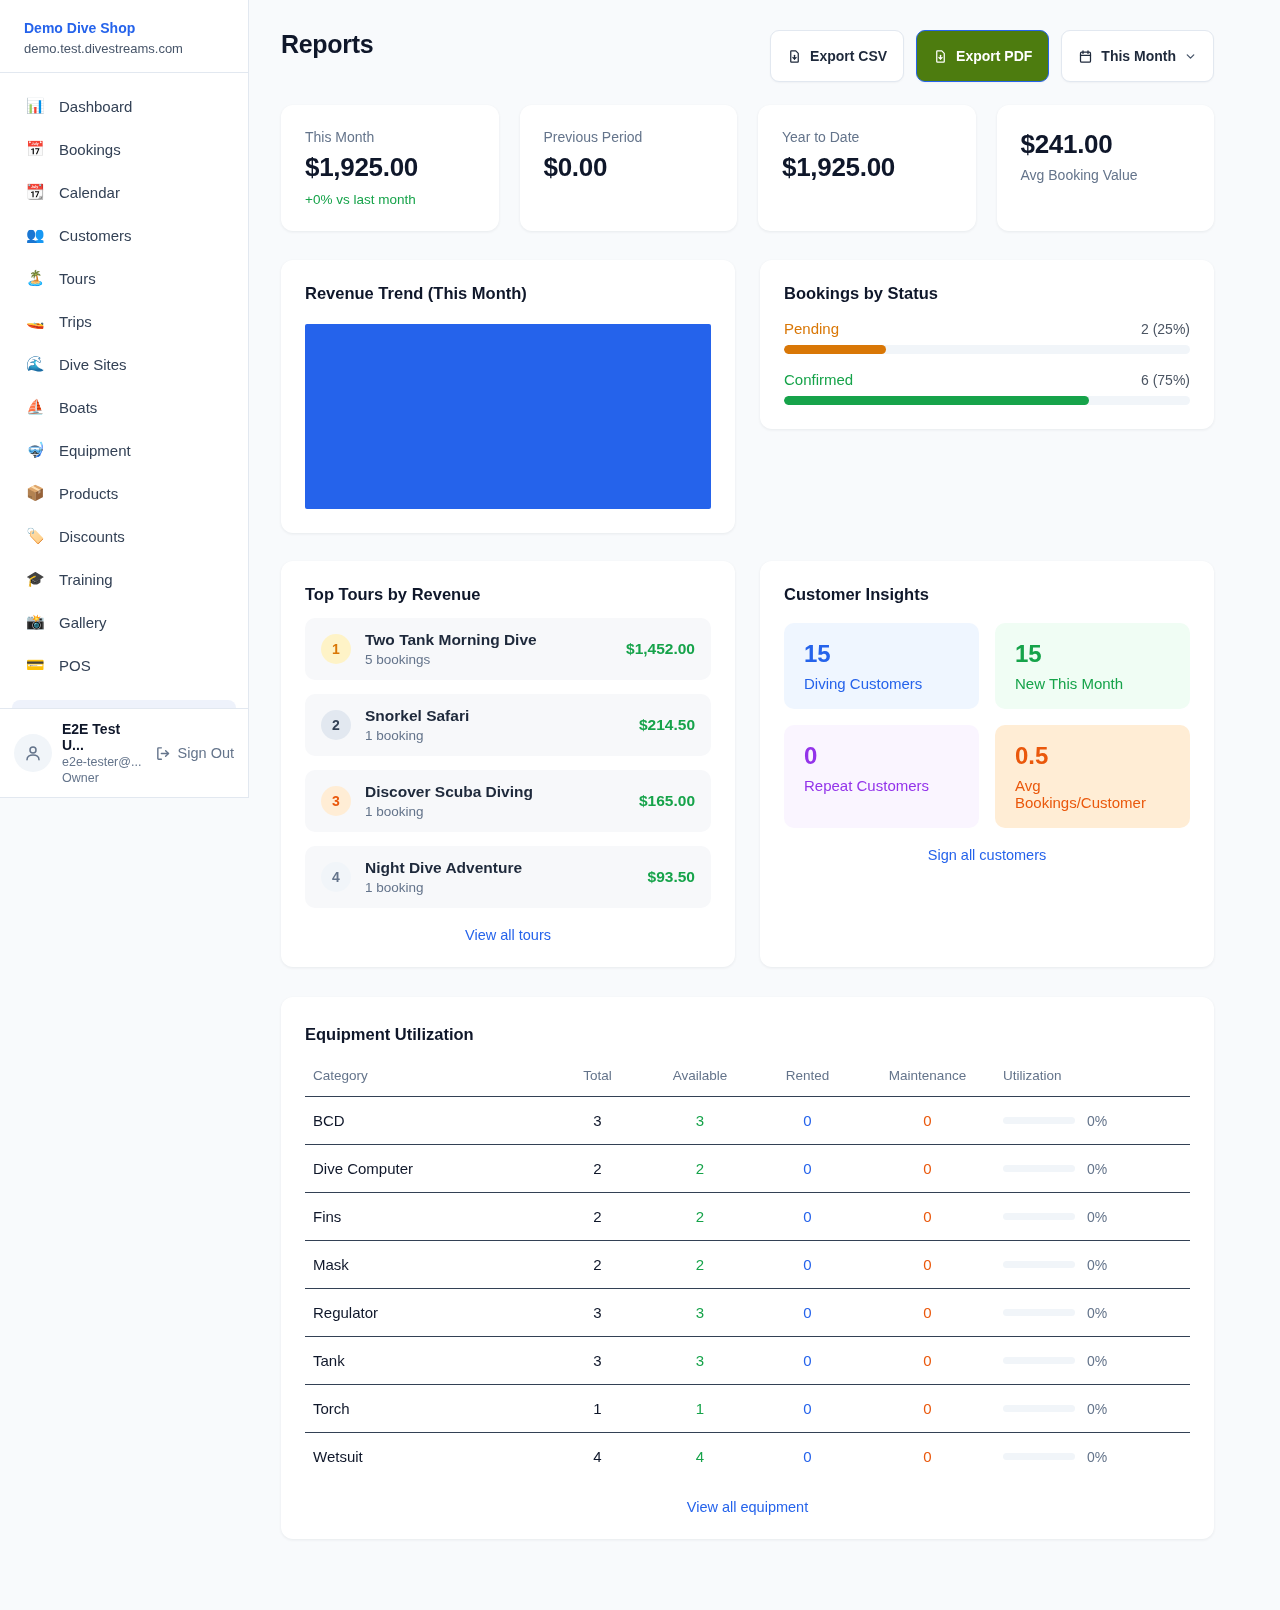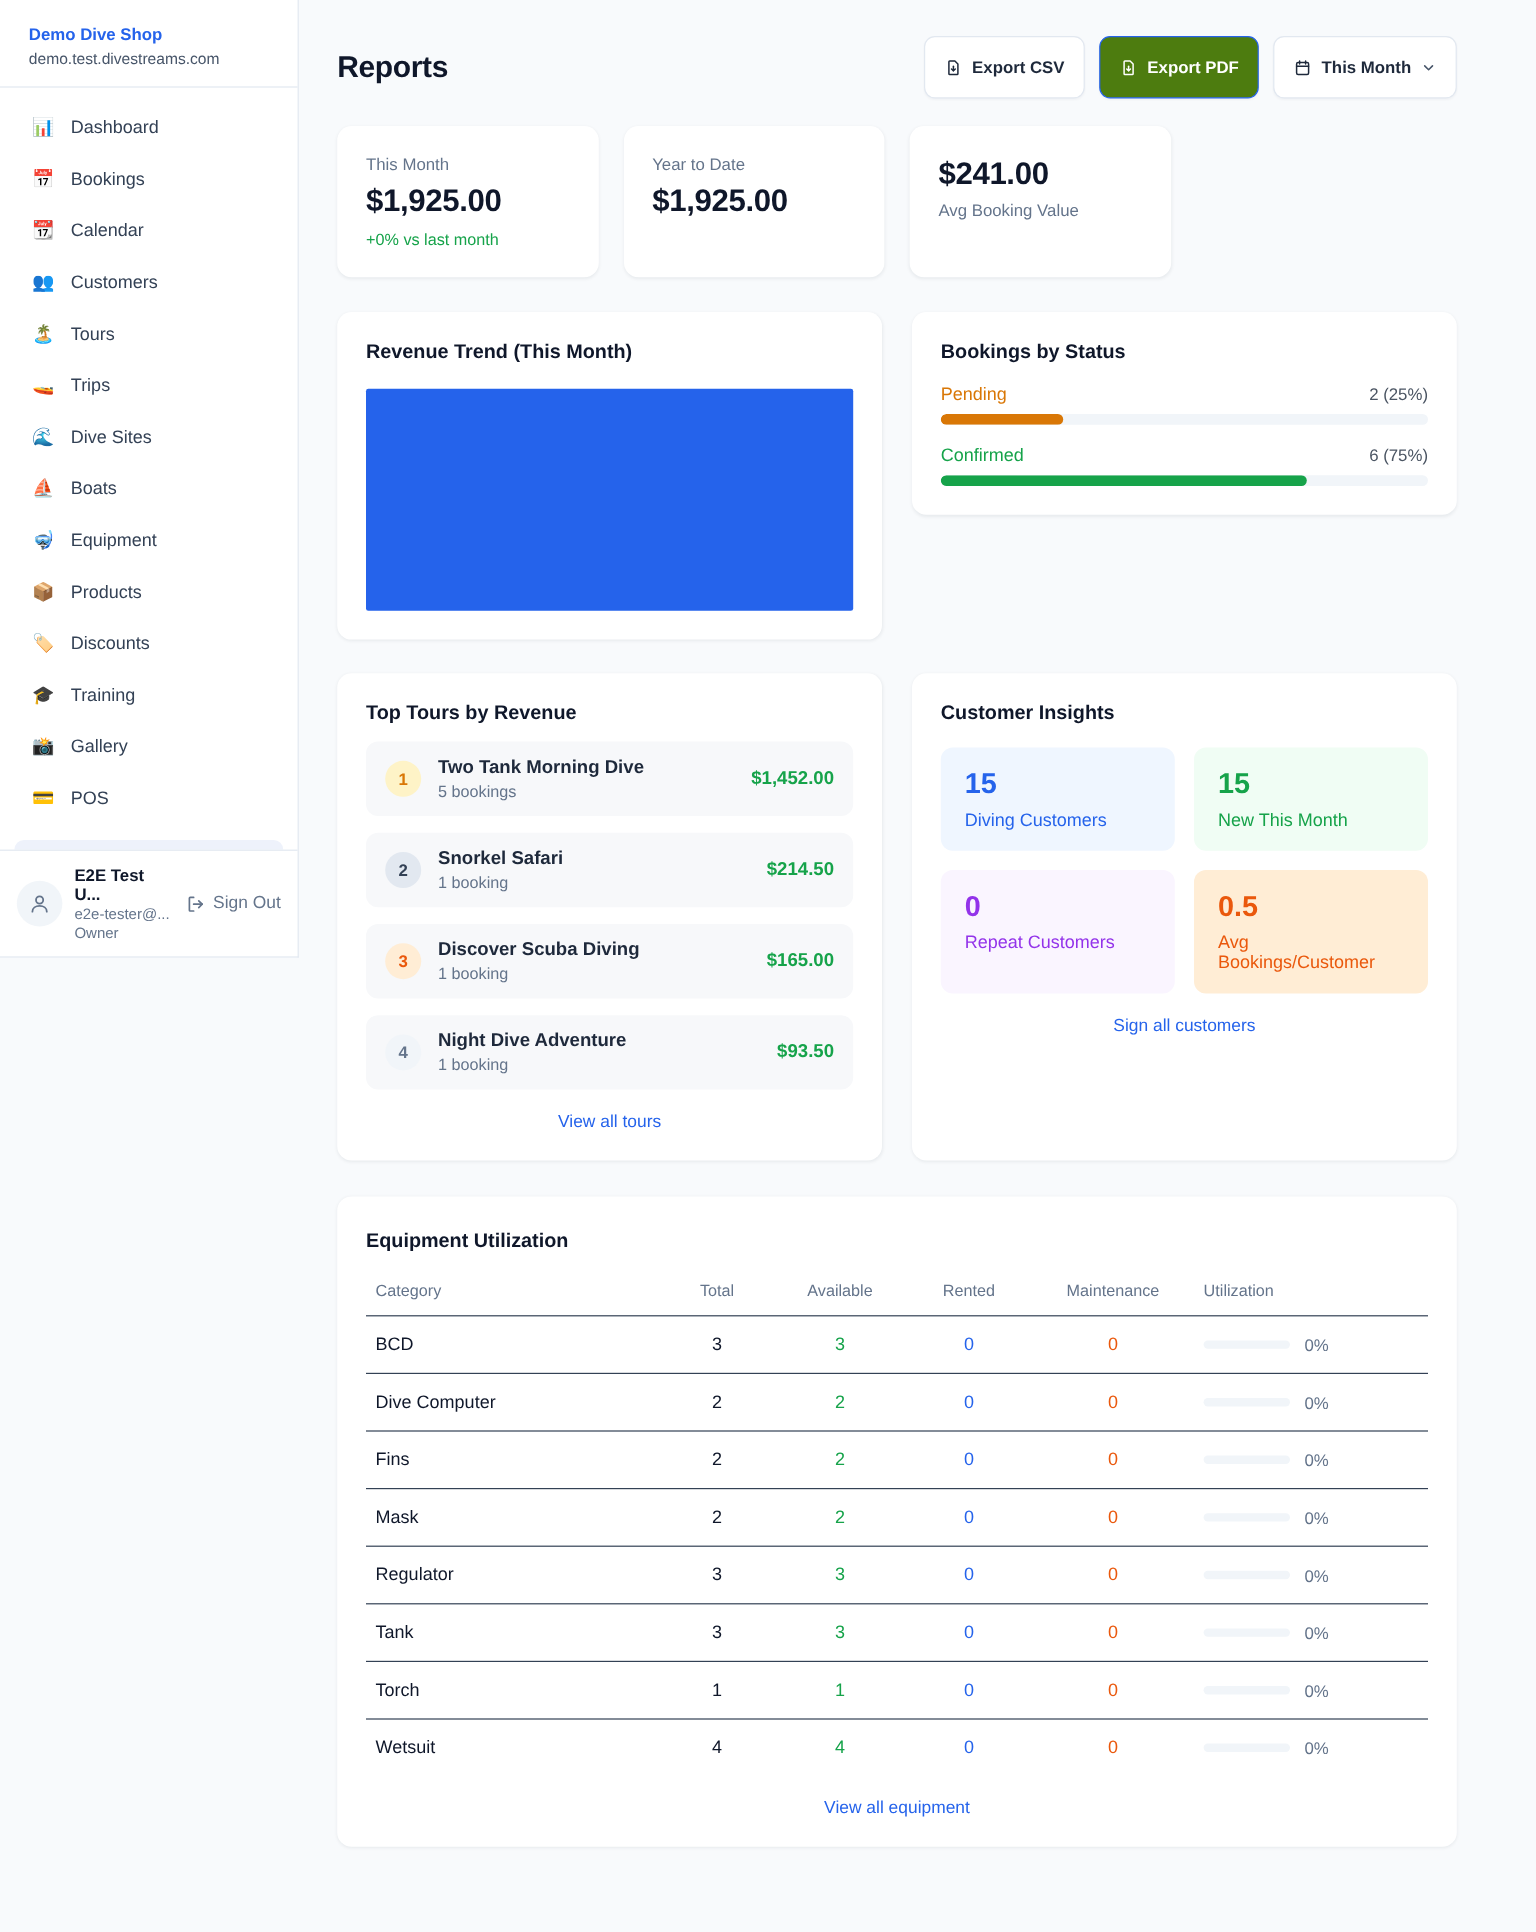--- a/index.html
+++ b/index.html
@@ -36,21 +36,21 @@
   }
   .user-meta { min-width:0; flex:1; }
   .user-name { font-size:14px; font-weight:bold; color:#0f172a; }
   .user-email, .user-role { font-size:12.5px; color:#64748b; margin-top:2px; }
   .signout {
     display:flex; align-items:center; gap:6px; color:#64748b; font-size:14.5px;
     background:none; border:none; cursor:pointer; font-family:inherit; flex:none;
   }
   
   .main { margin-left:249px; padding:30px 66px 40px 32px; }
-  .page-header { display:flex; align-items:center; justify-content:space-between; }
+  .page-header { display:flex; align-items:flex-start; justify-content:space-between; }
   .page-title { font-size:25px; font-weight:bold; letter-spacing:-0.3px; }
   .header-actions { display:flex; gap:12px; }
   .btn {
     display:flex; align-items:center; gap:8px; height:52px; padding:0 16px;
     border-radius:9px; font-size:14px; font-weight:bold; font-family:inherit;
     background:#fff; border:1px solid #e2e8f0; color:#1e293b; cursor:pointer;
     box-shadow:0 1px 2px rgba(15,23,42,.04);
   }
   .btn.primary { background:#4d7c0f; border-color:#2563eb; color:#fff; }
   .card {
@@ -243,20 +243,24 @@
     </div>
   </div>
 
   <div class="stats-grid">
     <div class="card stat-card">
       <div class="stat-label">This Month</div>
       <div class="stat-value">$1,925.00</div>
       <div class="stat-delta">+0% vs last month</div>
     </div>
     <div class="card stat-card">
+      <div class="stat-label">Previous Period</div>
+      <div class="stat-value">$0.00</div>
+    </div>
+    <div class="card stat-card">
       <div class="stat-label">Year to Date</div>
       <div class="stat-value">$1,925.00</div>
     </div>
     <div class="card stat-card value-first">
       <div class="stat-value">$241.00</div>
       <div class="stat-label">Avg Booking Value</div>
     </div>
   </div>
 
   <div class="row-2">

